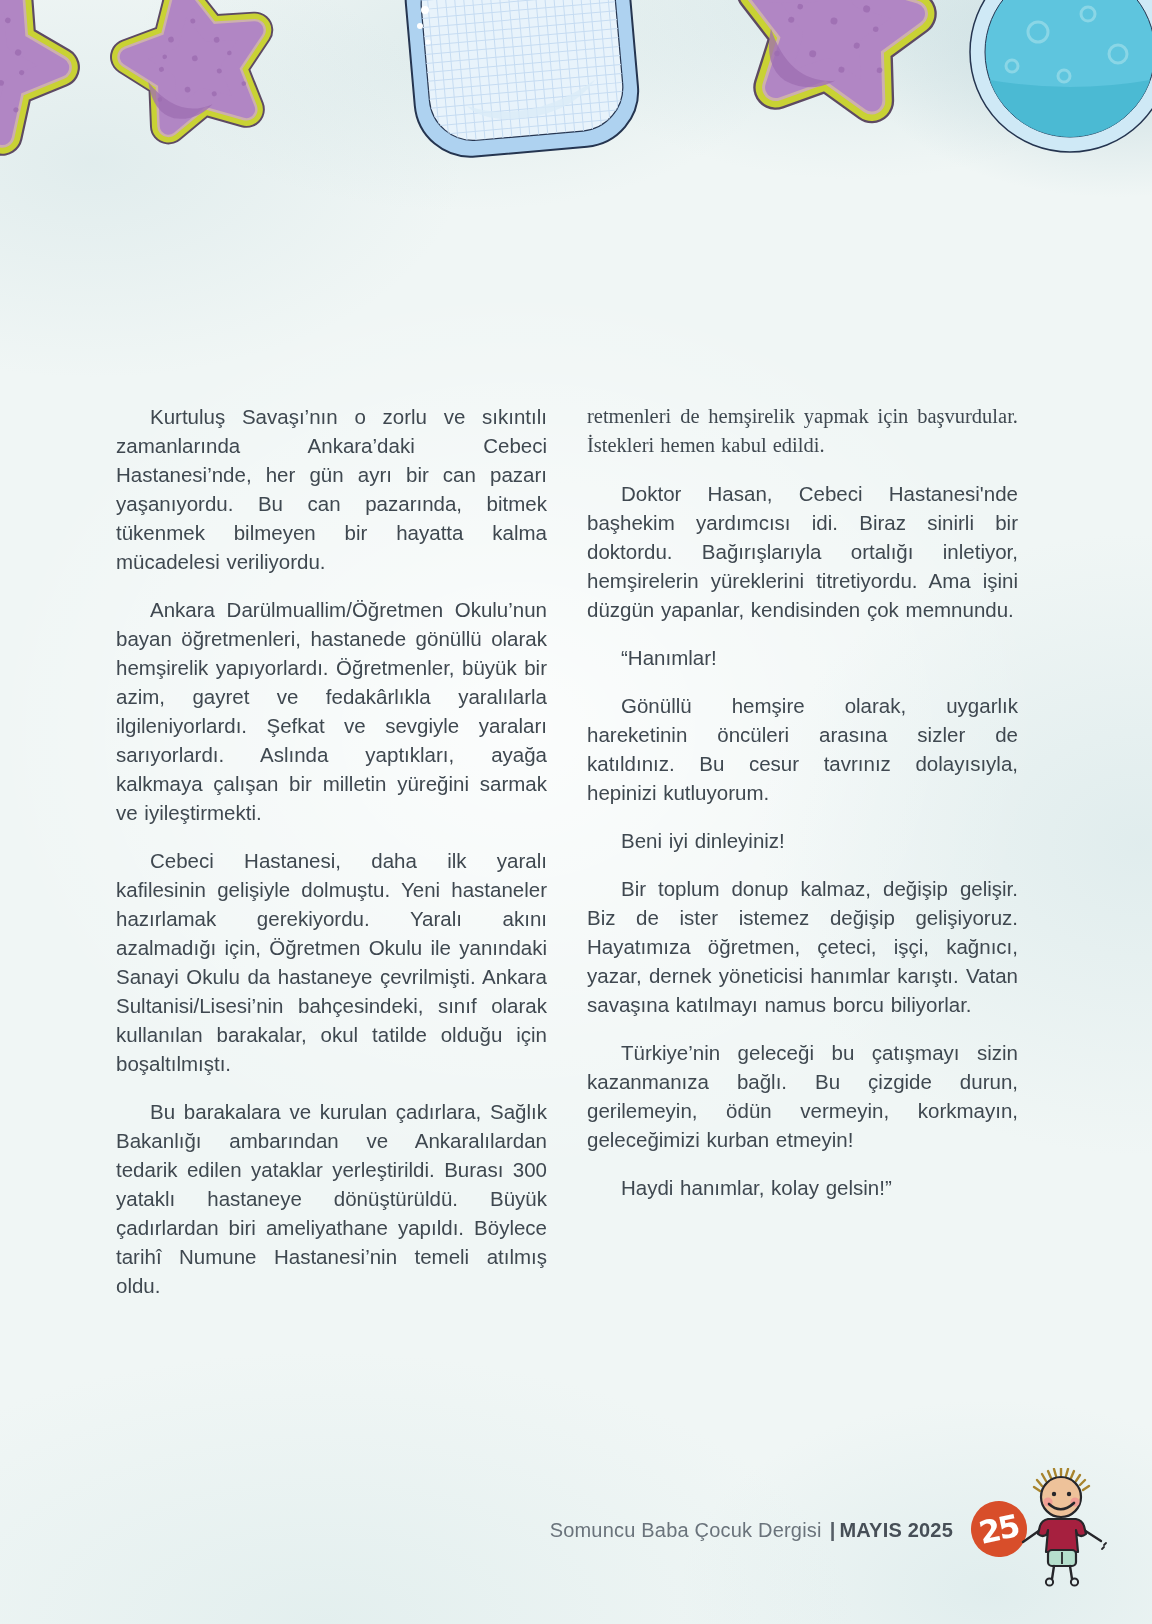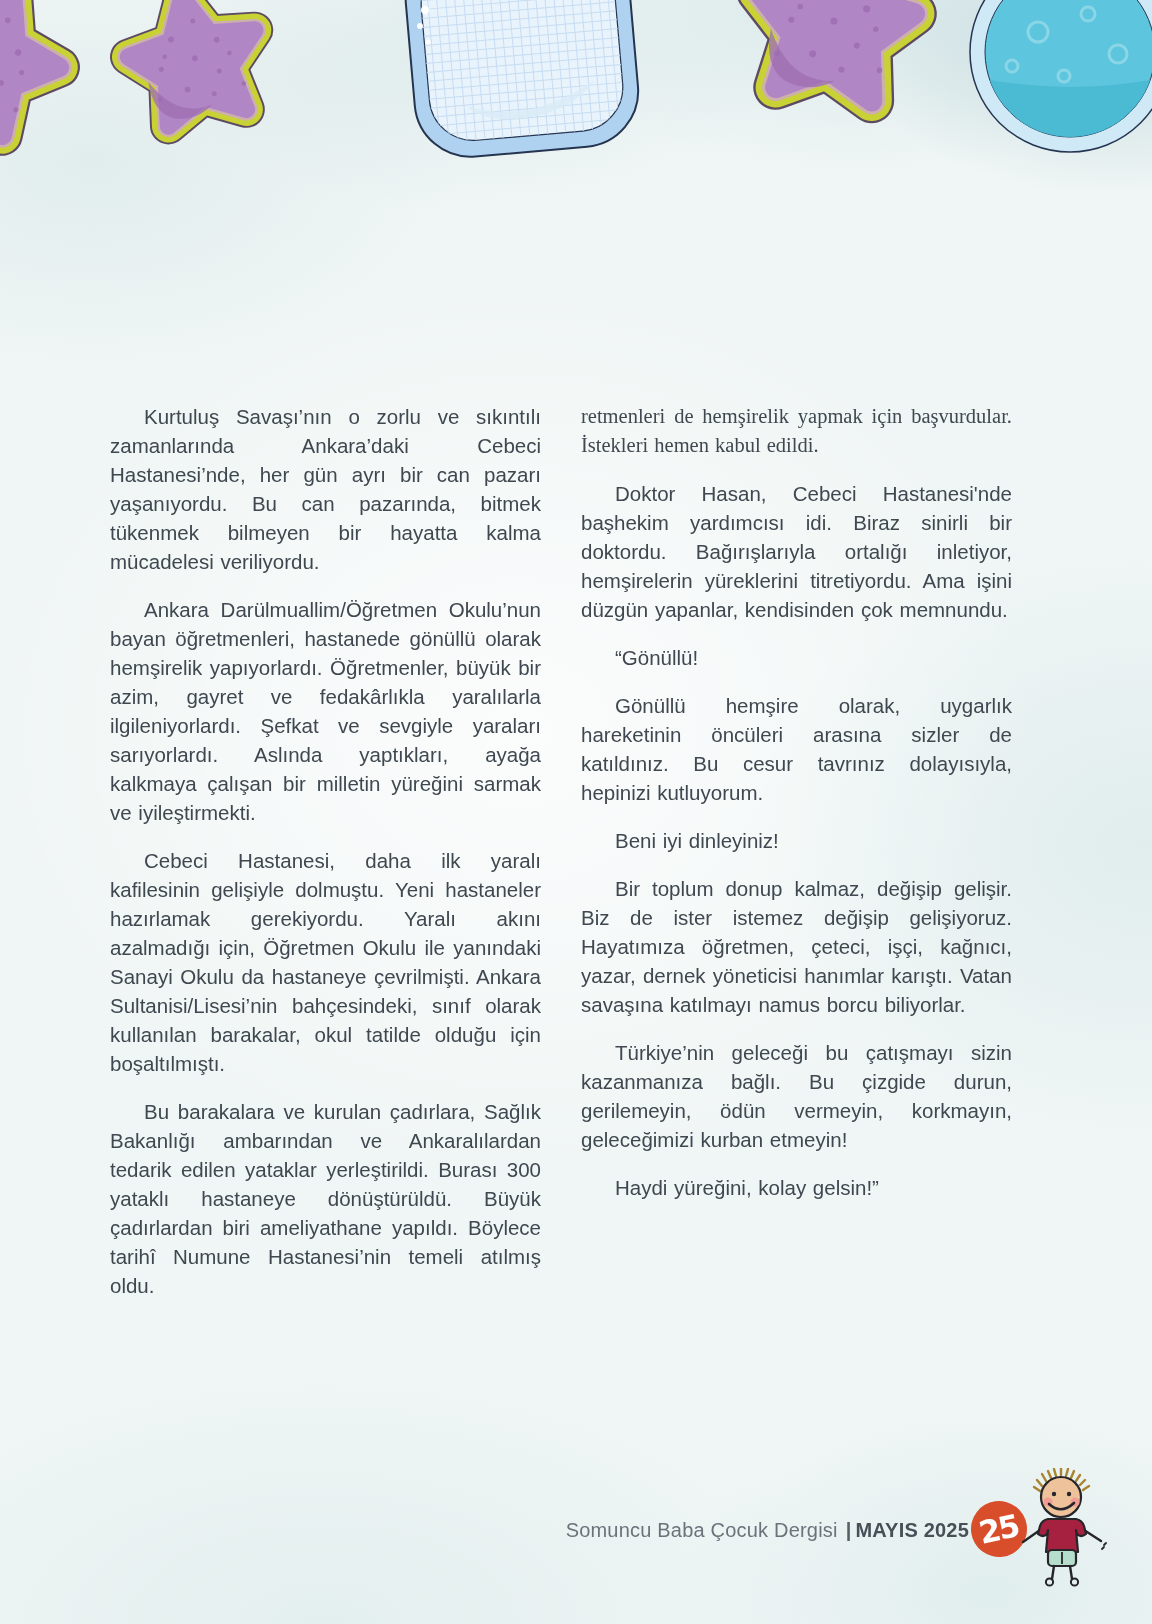--- a/index.html
+++ b/index.html
@@ -14,34 +14,34 @@
       radial-gradient(ellipse 520px 300px at 74% 0%, rgba(168,203,209,.30) 0%, rgba(168,203,209,0) 60%),
       radial-gradient(ellipse 620px 360px at 8% 10%, rgba(176,206,211,.24) 0%, rgba(176,206,211,0) 60%),
       radial-gradient(ellipse 500px 250px at 40% 3%, rgba(188,214,217,.32) 0%, rgba(188,214,217,0) 65%),
       radial-gradient(ellipse 640px 520px at 99% 52%, rgba(188,215,219,.30) 0%, rgba(188,215,219,0) 60%),
       radial-gradient(ellipse 820px 420px at 28% 100%, rgba(203,226,226,.35) 0%, rgba(203,226,226,0) 65%),
       radial-gradient(ellipse 520px 320px at 86% 98%, rgba(195,221,223,.35) 0%, rgba(195,221,223,0) 60%),
       radial-gradient(ellipse 760px 640px at 45% 45%, rgba(255,255,255,.75) 0%, rgba(255,255,255,0) 70%);
   }
   .deco-header{position:absolute;left:0;top:0;width:1152px;height:240px;}
   .article{
-    position:absolute;top:402px;left:110px;
+    position:absolute;top:402px;left:116px;
     display:flex;gap:40px;
     color:#3f4850;
   }
   .col{width:431px;}
   .col p{
     margin:0 0 19px 0;
     font-size:20.5px;line-height:29px;
     text-align:justify;text-indent:34px;
     word-spacing:1px;
   }
   .col p.no-indent{text-indent:0;font-family:Liberation Serif, serif;}
   .footer-line{
-    position:absolute;top:1519px;left:16px;width:953px;
+    position:absolute;top:1519px;left:0;width:953px;
     text-align:right;
     font-size:20px;color:#6a737b;
     letter-spacing:.2px;
   }
   .footer-line .sep{color:#565e66;font-weight:bold;margin:0 4px 0 8px;}
   .footer-line .issue{color:#474f57;font-weight:bold;}
   .page-badge{
     position:absolute;left:971px;top:1501px;
     width:56px;height:56px;border-radius:50%;
     background:#d84e2a;
@@ -133,26 +133,26 @@
   <main class="article">
     <div class="col">
         <p>Kurtuluş Savaşı’nın o zorlu ve sıkıntılı zamanlarında Ankara’daki Cebeci Hastanesi’nde, her gün ayrı bir can pazarı yaşanıyordu. Bu can pazarında, bitmek tükenmek bilmeyen bir hayatta kalma mücadelesi veriliyordu.</p>
         <p>Ankara Darülmuallim/Öğretmen Okulu’nun bayan öğretmenleri, hastanede gönüllü olarak hemşirelik yapıyorlardı. Öğretmenler, büyük bir azim, gayret ve fedakârlıkla yaralılarla ilgileniyorlardı. Şefkat ve sevgiyle yaraları sarıyorlardı. Aslında yaptıkları, ayağa kalkmaya çalışan bir milletin yüreğini sarmak ve iyileştirmekti.</p>
         <p>Cebeci Hastanesi, daha ilk yaralı kafilesinin gelişiyle dolmuştu. Yeni hastaneler hazırlamak gerekiyordu. Yaralı akını azalmadığı için, Öğretmen Okulu ile yanındaki Sanayi Okulu da hastaneye çevrilmişti. Ankara Sultanisi/Lisesi’nin bahçesindeki, sınıf olarak kullanılan barakalar, okul tatilde olduğu için boşaltılmıştı.</p>
         <p>Bu barakalara ve kurulan çadırlara, Sağlık Bakanlığı ambarından ve Ankaralılardan tedarik edilen yataklar yerleştirildi. Burası 300 yataklı hastaneye dönüştürüldü. Büyük çadırlardan biri ameliyathane yapıldı. Böylece tarihî Numune Hastanesi’nin temeli atılmış oldu.</p>
       </div>
     <div class="col">
         <p class="no-indent">retmenleri de hemşirelik yapmak için başvurdular. İstekleri hemen kabul edildi.</p>
         <p>Doktor Hasan, Cebeci Hastanesi'nde başhekim yardımcısı idi. Biraz sinirli bir doktordu. Bağırışlarıyla ortalığı inletiyor, hemşirelerin yüreklerini titretiyordu. Ama işini düzgün yapanlar, kendisinden çok memnundu.</p>
-        <p>“Gönüllü!</p>
+        <p>“Hanımlar!</p>
         <p>Gönüllü hemşire olarak, uygarlık hareketinin öncüleri arasına sizler de katıldınız. Bu cesur tavrınız dolayısıyla, hepinizi kutluyorum.</p>
         <p>Beni iyi dinleyiniz!</p>
         <p>Bir toplum donup kalmaz, değişip gelişir. Biz de ister istemez değişip gelişiyoruz. Hayatımıza öğretmen, çeteci, işçi, kağnıcı, yazar, dernek yöneticisi hanımlar karıştı. Vatan savaşına katılmayı namus borcu biliyorlar.</p>
         <p>Türkiye’nin geleceği bu çatışmayı sizin kazanmanıza bağlı. Bu çizgide durun, gerilemeyin, ödün vermeyin, korkmayın, geleceğimizi kurban etmeyin!</p>
-        <p>Haydi yüreğini, kolay gelsin!”</p>
+        <p>Haydi hanımlar, kolay gelsin!”</p>
       </div>
   </main>
 
   <div class="footer-line">
     <span>Somuncu Baba Çocuk Dergisi</span><span class="sep">|</span><span class="issue">MAYIS 2025</span>
   </div>
 
   <div class="page-badge">
     <span>25</span>
   </div>

